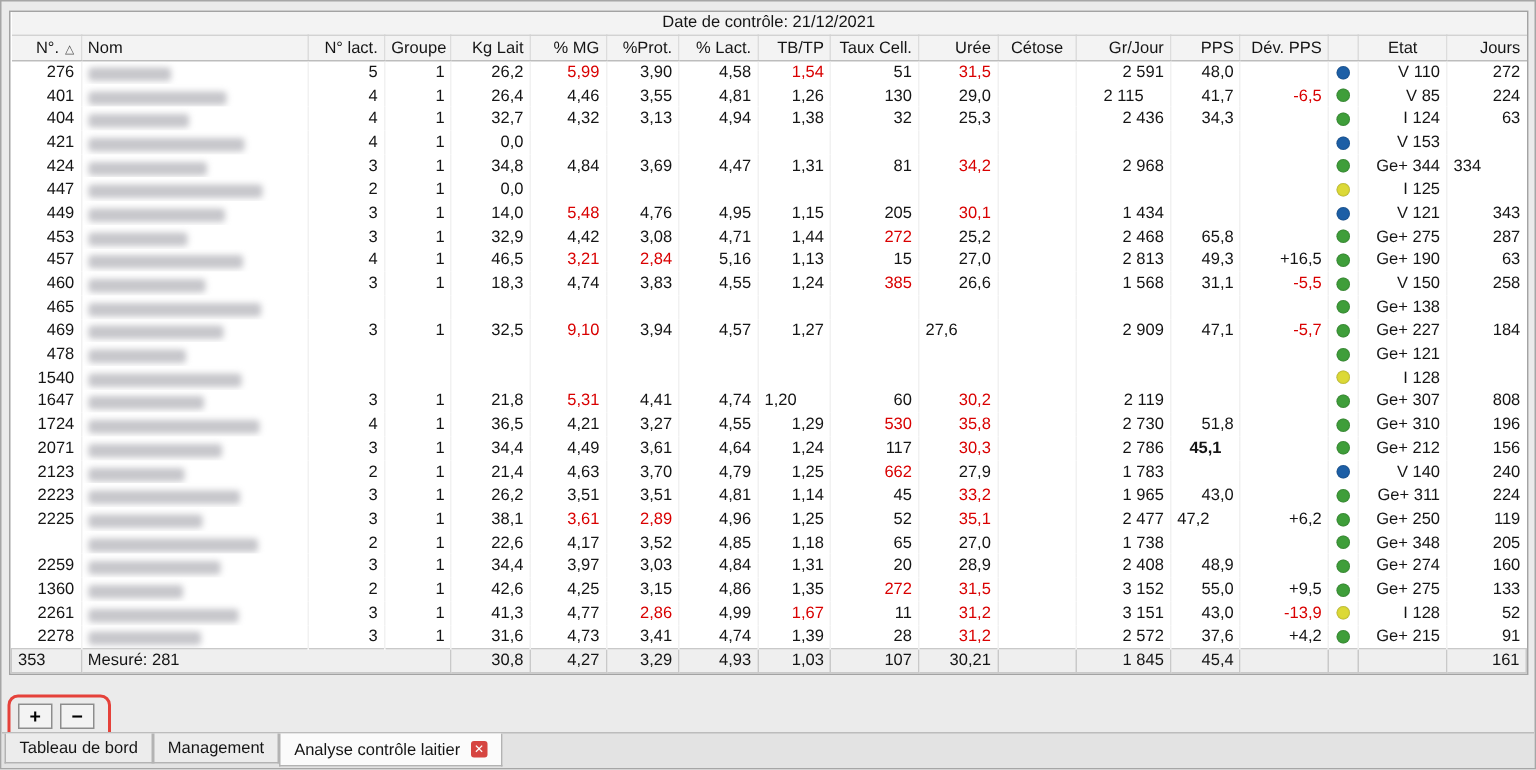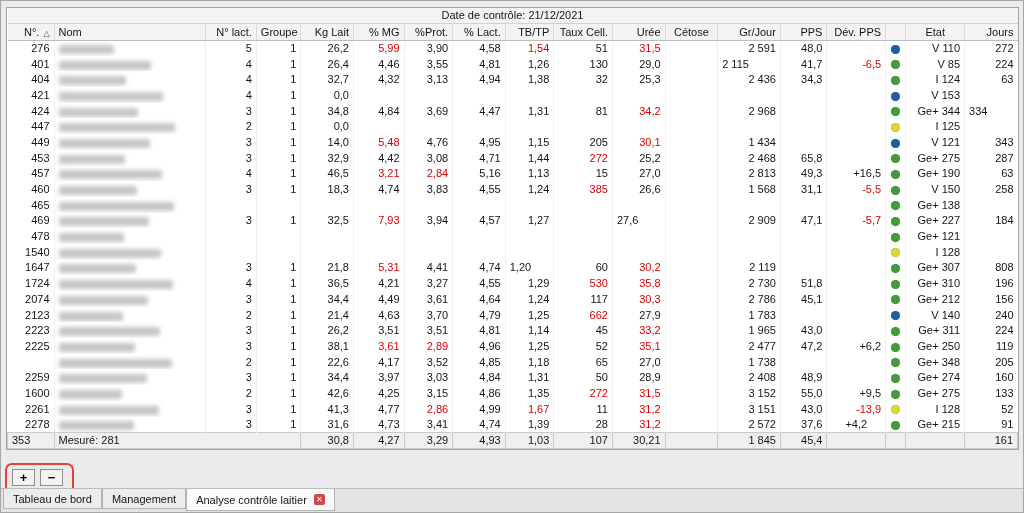--- a/index.html
+++ b/index.html
@@ -115,21 +115,21 @@
             <td style="text-align: right;">4</td>
             <td style="text-align: right;">1</td>
             <td style="text-align: right;">26,4</td>
             <td style="text-align: right;">4,46</td>
             <td style="text-align: right;">3,55</td>
             <td style="text-align: right;">4,81</td>
             <td style="text-align: right;">1,26</td>
             <td style="text-align: right;">130</td>
             <td style="text-align: right;">29,0</td>
             <td style="text-align: center;"></td>
-            <td style="text-align: left;">2 115</td>
+            <td style="text-align: center;">2 115</td>
             <td style="text-align: right;">41,7</td>
             <td class="red" style="text-align: right;">-6,5</td>
             <td style="text-align: center;"><span class="dot" style="background: rgb(63, 158, 58);"></span></td>
             <td style="text-align: right;">V 85</td>
             <td style="text-align: right;">224</td>
           </tr>
           <tr>
             <td style="text-align: right;">404</td>
             <td style="text-align: left;">
               <div class="name-blur" style="width: 67px;"></div>
@@ -328,21 +328,21 @@
             <td style="text-align: right;"></td>
           </tr>
           <tr>
             <td style="text-align: right;">469</td>
             <td style="text-align: left;">
               <div class="name-blur" style="width: 90px;"></div>
             </td>
             <td style="text-align: right;">3</td>
             <td style="text-align: right;">1</td>
             <td style="text-align: right;">32,5</td>
-            <td class="red" style="text-align: right;">7,93</td>
+            <td class="red" style="text-align: right;">9,10</td>
             <td style="text-align: right;">3,94</td>
             <td style="text-align: right;">4,57</td>
             <td style="text-align: right;">1,27</td>
             <td style="text-align: right;"></td>
             <td style="text-align: left;">27,6</td>
             <td style="text-align: center;"></td>
             <td style="text-align: right;">2 909</td>
             <td style="text-align: right;">47,1</td>
             <td class="red" style="text-align: right;">-5,7</td>
             <td style="text-align: center;"><span class="dot" style="background: rgb(63, 158, 58);"></span></td>
@@ -431,36 +431,36 @@
             <td class="red" style="text-align: right;">35,8</td>
             <td style="text-align: center;"></td>
             <td style="text-align: right;">2 730</td>
             <td style="text-align: right;">51,8</td>
             <td style="text-align: right;"></td>
             <td style="text-align: center;"><span class="dot" style="background: rgb(63, 158, 58);"></span></td>
             <td style="text-align: right;">Ge+ 310</td>
             <td style="text-align: right;">196</td>
           </tr>
           <tr>
-            <td style="text-align: right;">2074</td>
+            <td style="text-align: right;">2071</td>
             <td style="text-align: left;">
               <div class="name-blur" style="width: 89px;"></div>
             </td>
             <td style="text-align: right;">3</td>
             <td style="text-align: right;">1</td>
             <td style="text-align: right;">34,4</td>
             <td style="text-align: right;">4,49</td>
             <td style="text-align: right;">3,61</td>
             <td style="text-align: right;">4,64</td>
             <td style="text-align: right;">1,24</td>
             <td style="text-align: right;">117</td>
             <td class="red" style="text-align: right;">30,3</td>
             <td style="text-align: center;"></td>
             <td style="text-align: right;">2 786</td>
-            <td style="text-align: right;">45,1</td>
+            <td style="text-align: center; font-weight: bold;">45,1</td>
             <td style="text-align: right;"></td>
             <td style="text-align: center;"><span class="dot" style="background: rgb(63, 158, 58);"></span></td>
             <td style="text-align: right;">Ge+ 212</td>
             <td style="text-align: right;">156</td>
           </tr>
           <tr>
             <td style="text-align: right;">2123</td>
             <td style="text-align: left;">
               <div class="name-blur" style="width: 64px;"></div>
             </td>
@@ -512,21 +512,21 @@
             <td style="text-align: right;">1</td>
             <td style="text-align: right;">38,1</td>
             <td class="red" style="text-align: right;">3,61</td>
             <td class="red" style="text-align: right;">2,89</td>
             <td style="text-align: right;">4,96</td>
             <td style="text-align: right;">1,25</td>
             <td style="text-align: right;">52</td>
             <td class="red" style="text-align: right;">35,1</td>
             <td style="text-align: center;"></td>
             <td style="text-align: right;">2 477</td>
-            <td style="text-align: right;">47,2</td>
+            <td style="">47,2</td>
             <td style="text-align: right;">+6,2</td>
             <td style="text-align: center;"><span class="dot" style="background: rgb(63, 158, 58);"></span></td>
             <td style="text-align: right;">Ge+ 250</td>
             <td style="text-align: right;">119</td>
           </tr>
           <tr>
             <td style="text-align: right; padding-left: 48px;">2253</td>
             <td style="text-align: left;">
               <div class="name-blur" style="width: 113px;"></div>
             </td>
@@ -552,32 +552,32 @@
             <td style="text-align: left;">
               <div class="name-blur" style="width: 88px;"></div>
             </td>
             <td style="text-align: right;">3</td>
             <td style="text-align: right;">1</td>
             <td style="text-align: right;">34,4</td>
             <td style="text-align: right;">3,97</td>
             <td style="text-align: right;">3,03</td>
             <td style="text-align: right;">4,84</td>
             <td style="text-align: right;">1,31</td>
-            <td style="text-align: right;">50</td>
+            <td style="text-align: right;">20</td>
             <td style="text-align: right;">28,9</td>
             <td style="text-align: center;"></td>
             <td style="text-align: right;">2 408</td>
             <td style="text-align: right;">48,9</td>
             <td style="text-align: right;"></td>
             <td style="text-align: center;"><span class="dot" style="background: rgb(63, 158, 58);"></span></td>
             <td style="text-align: right;">Ge+ 274</td>
             <td style="text-align: right;">160</td>
           </tr>
           <tr>
-            <td style="text-align: right;">1600</td>
+            <td style="text-align: right;">1360</td>
             <td style="text-align: left;">
               <div class="name-blur" style="width: 63px;"></div>
             </td>
             <td style="text-align: right;">2</td>
             <td style="text-align: right;">1</td>
             <td style="text-align: right;">42,6</td>
             <td style="text-align: right;">4,25</td>
             <td style="text-align: right;">3,15</td>
             <td style="text-align: right;">4,86</td>
             <td style="text-align: right;">1,35</td>
@@ -623,21 +623,21 @@
             <td style="text-align: right;">31,6</td>
             <td style="text-align: right;">4,73</td>
             <td style="text-align: right;">3,41</td>
             <td style="text-align: right;">4,74</td>
             <td style="text-align: right;">1,39</td>
             <td style="text-align: right;">28</td>
             <td class="red" style="text-align: right;">31,2</td>
             <td style="text-align: center;"></td>
             <td style="text-align: right;">2 572</td>
             <td style="text-align: right;">37,6</td>
-            <td style="text-align: center;">+4,2</td>
+            <td style="text-align: right;">+4,2</td>
             <td style="text-align: center;"><span class="dot" style="background: rgb(63, 158, 58);"></span></td>
             <td style="text-align: right;">Ge+ 215</td>
             <td style="text-align: right;">91</td>
           </tr>
         </tbody>
       <tfoot id="table-foot">
           <tr class="totals">
             <td>353</td>
             <td colspan="3">Mesuré: 281</td>
             <td style="text-align: right;">30,8</td>

